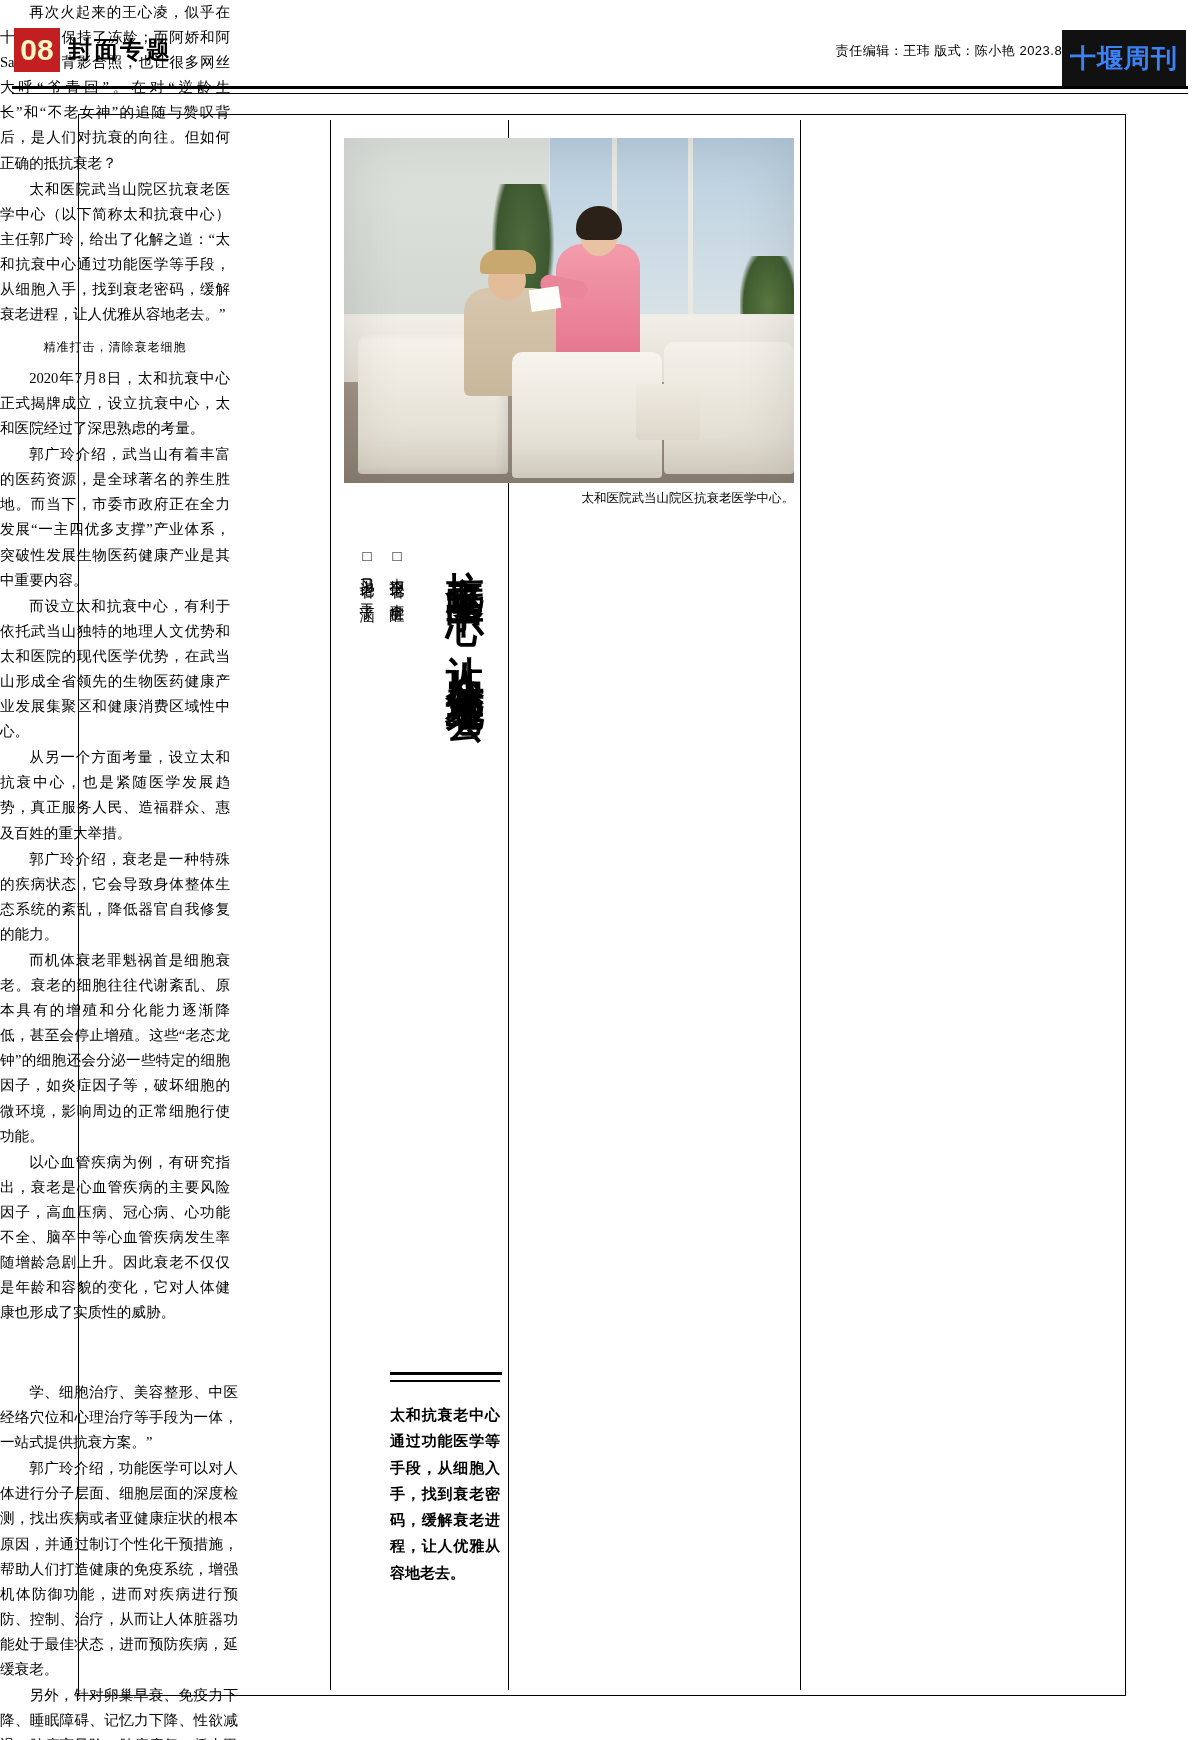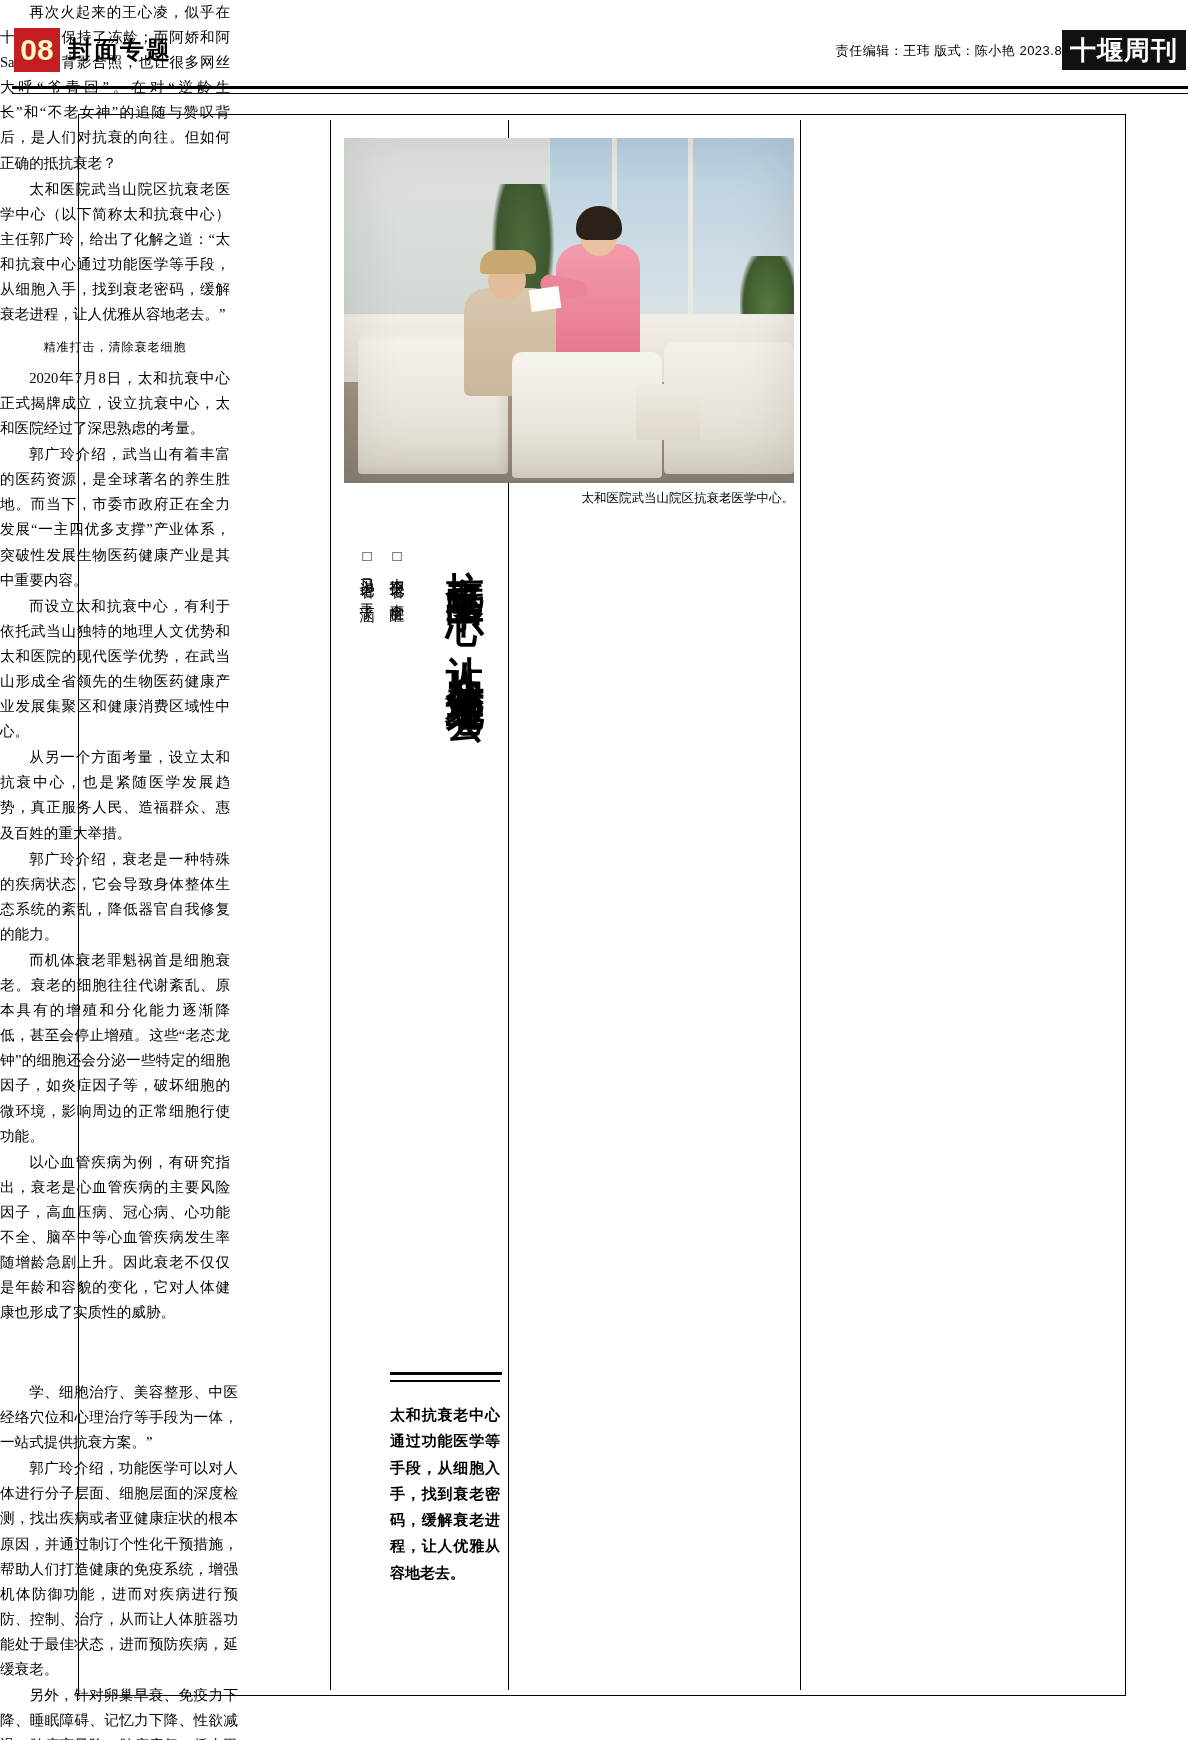--- a/index.html
+++ b/index.html
@@ -56,23 +56,23 @@
     right: 126px; top: 42px;
     font-size: 13px;
     letter-spacing: 0.5px;
     font-family: "Liberation Sans", sans-serif;
     white-space: nowrap;
   }
   .logo-box {
     position: absolute;
     right: 14px; top: 30px;
     height: 40px;
-    padding: 0 8px;
+    padding: 8px 8px;
     background: #111;
-    color: #ffffff;
+    color: #3b82f6;
     font-size: 26px;
     font-weight: bold;
     letter-spacing: 1px;
     display: flex;
     align-items: center;
     font-family: "Liberation Sans", sans-serif;
   }
   .rule-thick {
     position: absolute;
     left: 12px;

